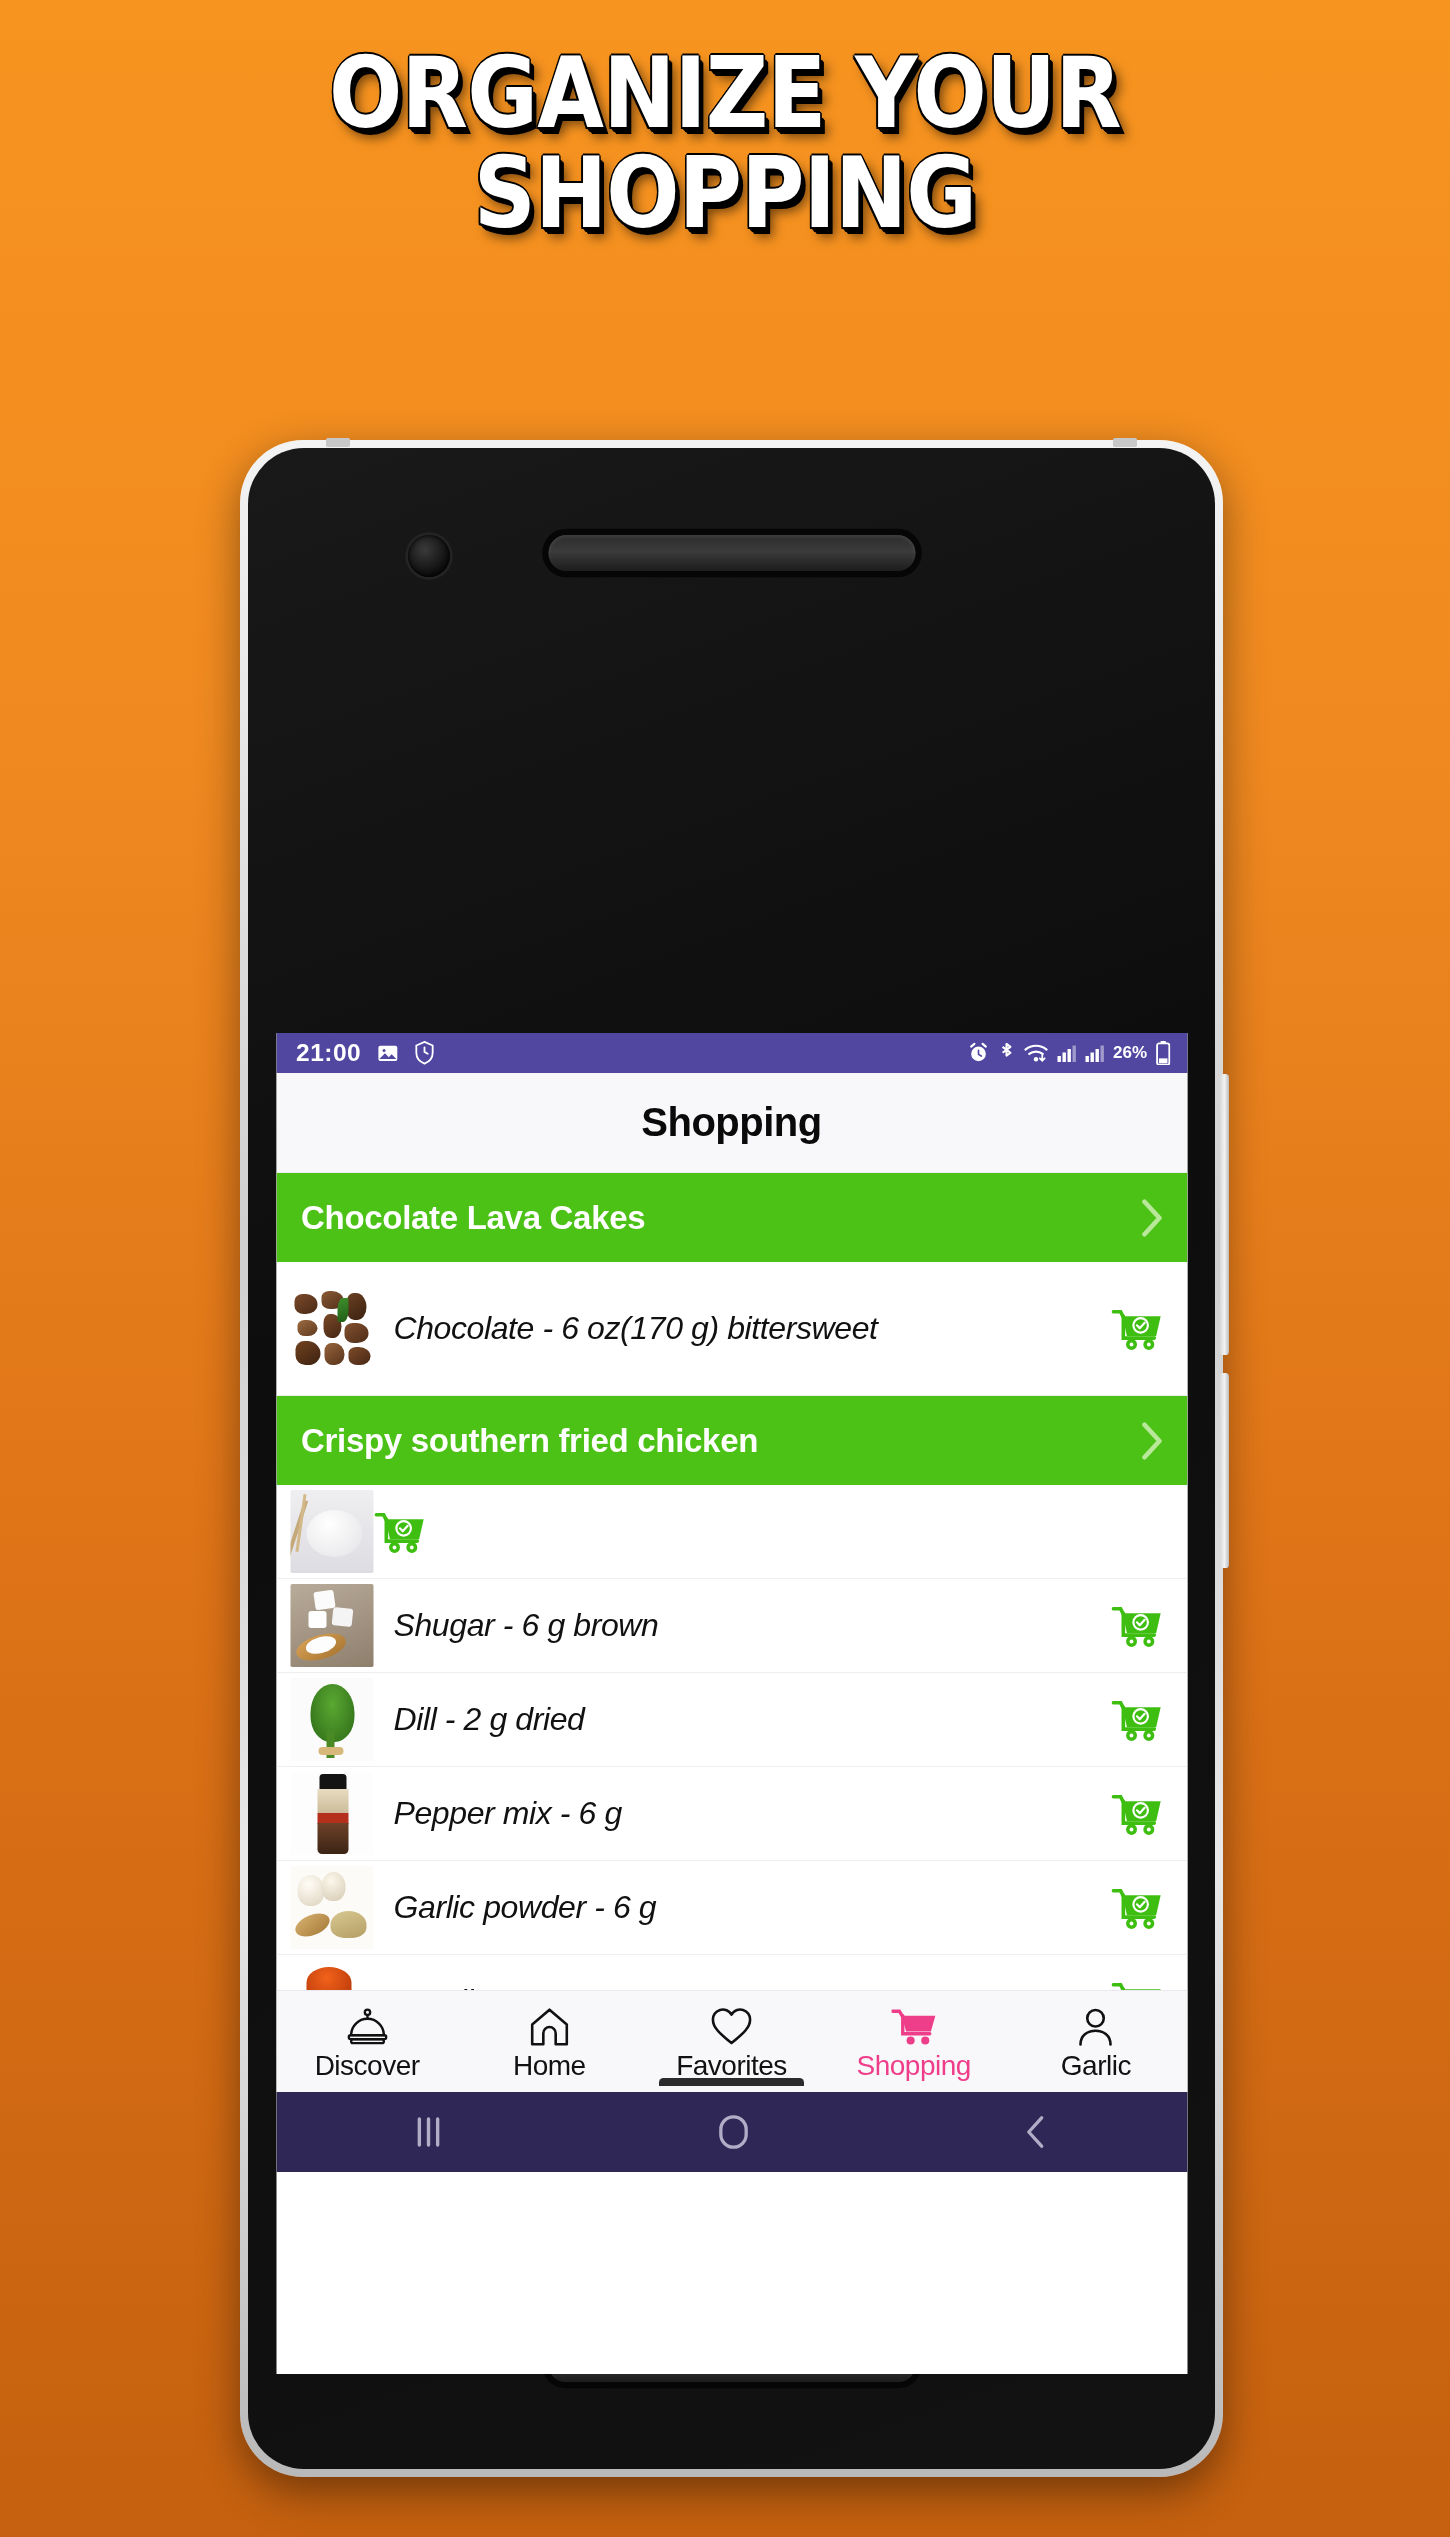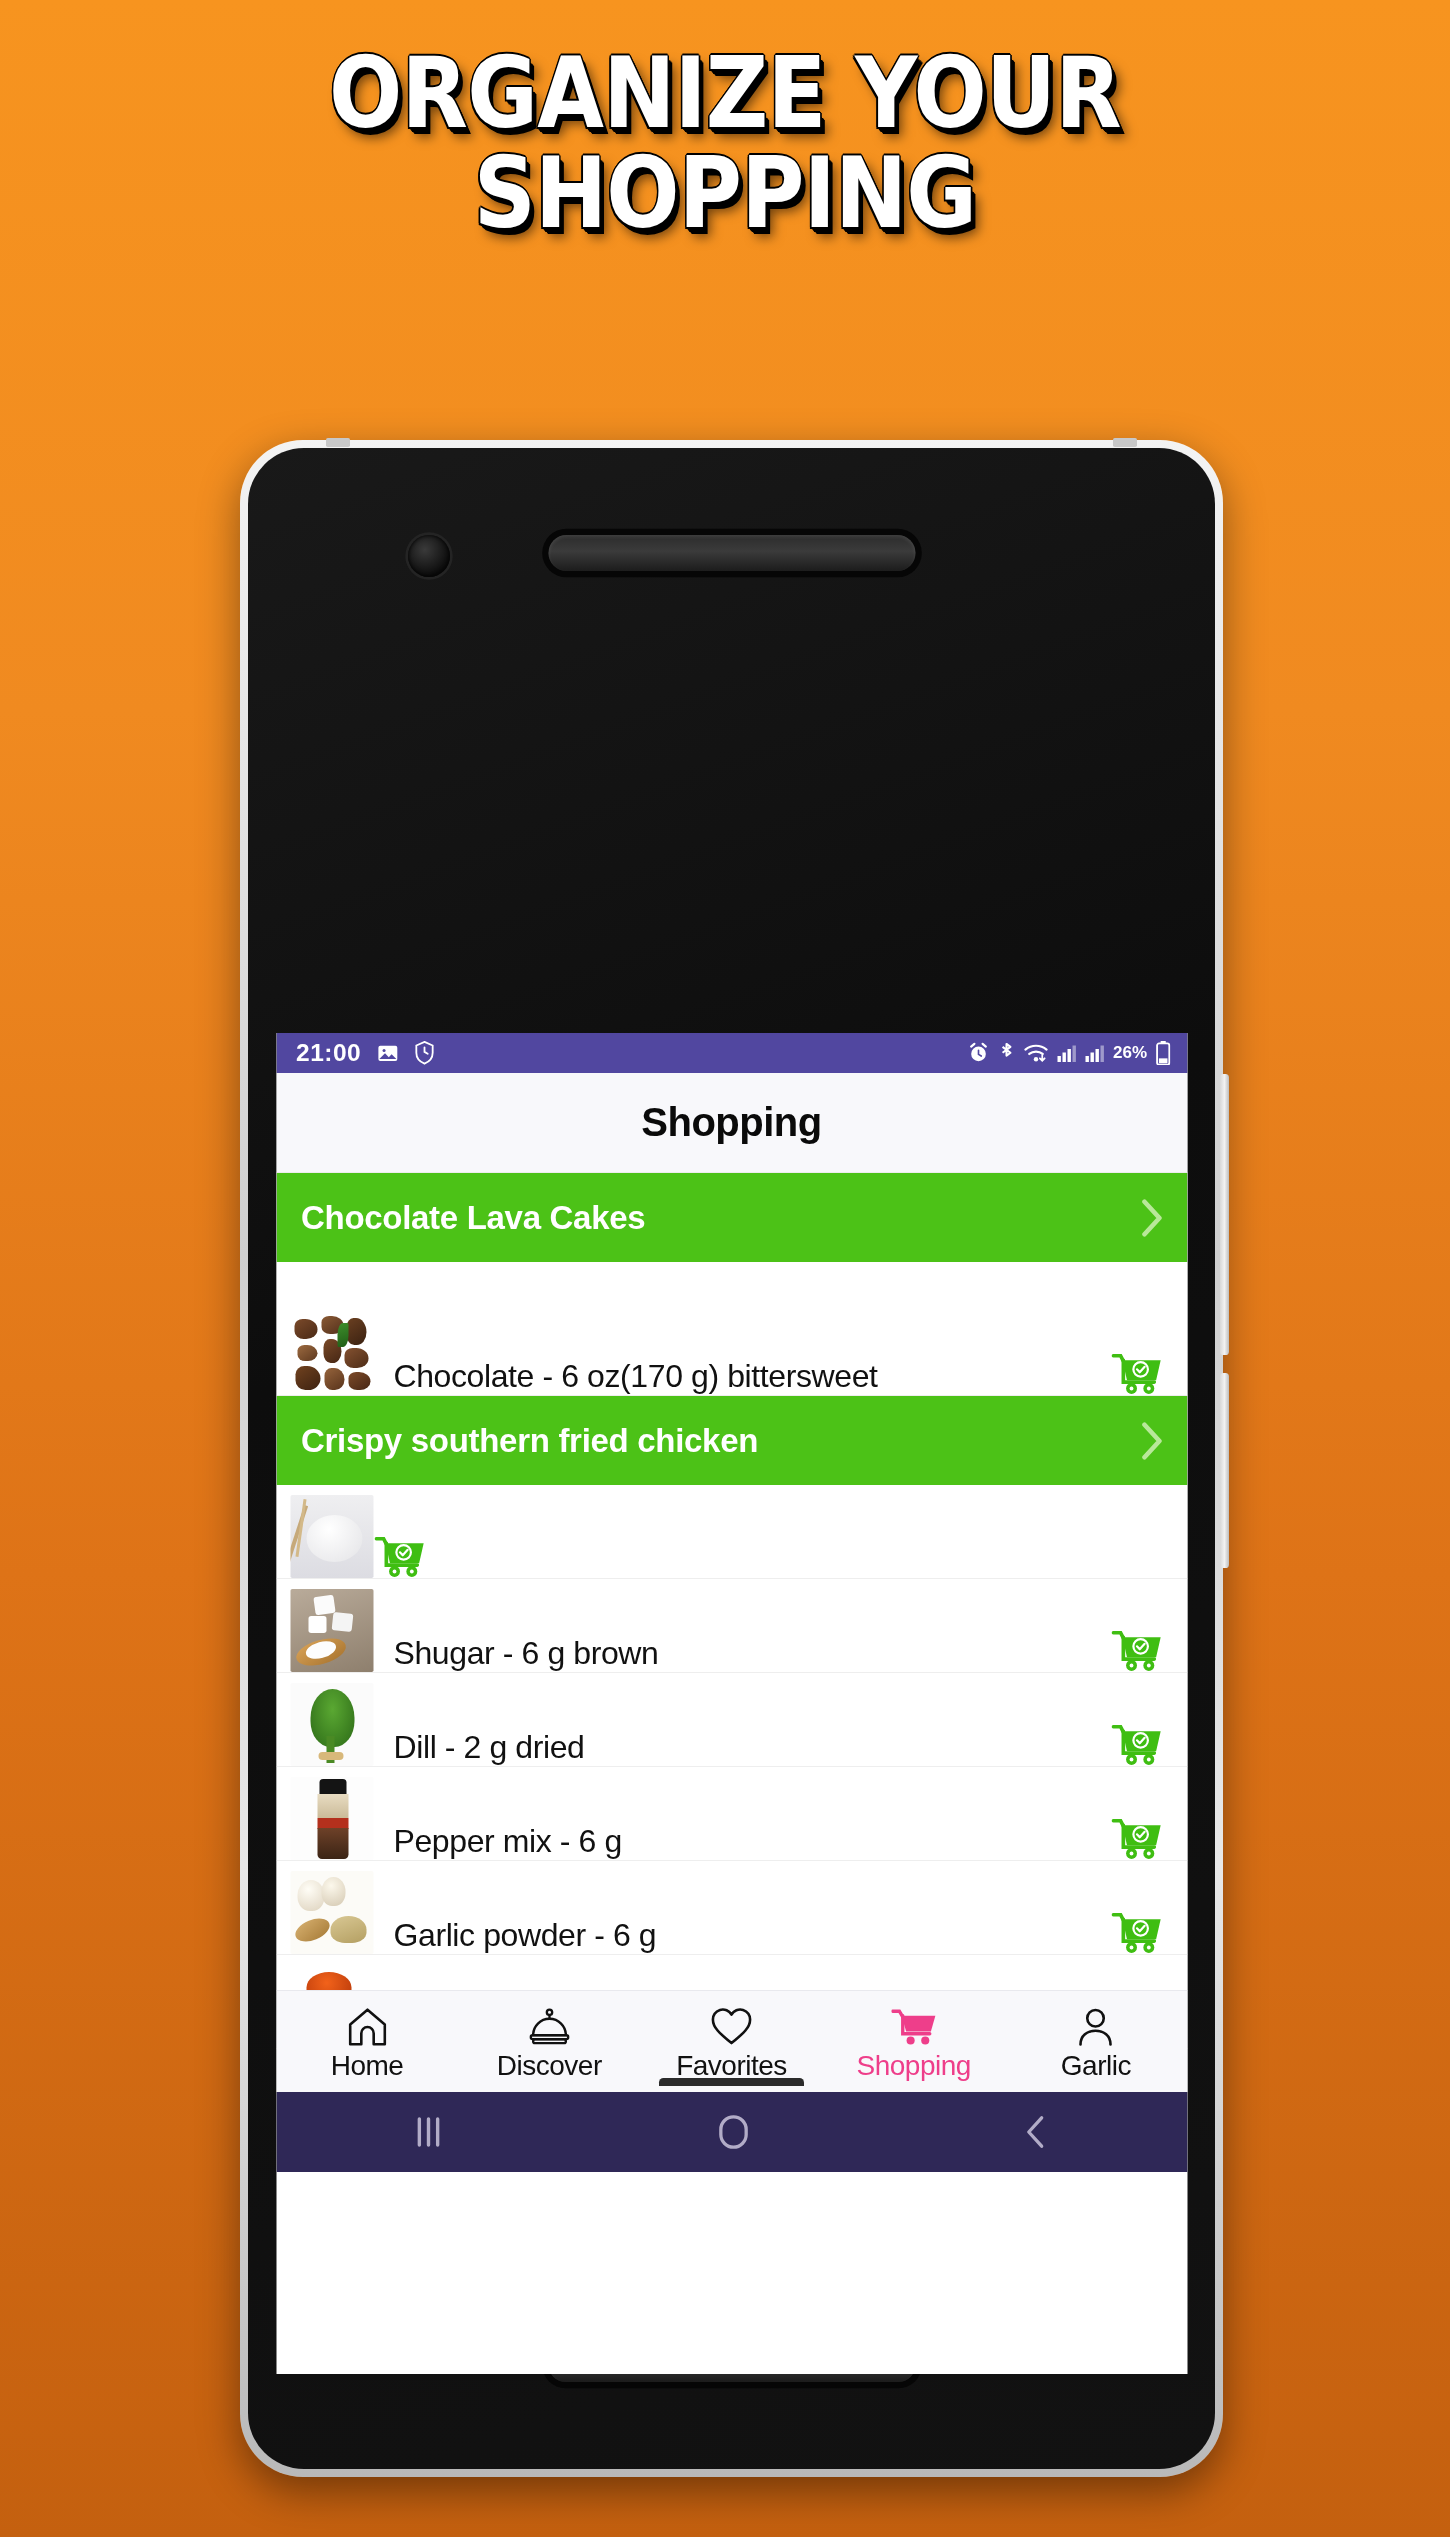--- a/index.html
+++ b/index.html
@@ -107,23 +107,24 @@
 
   .group-header {
     height:89px; background:#4CC217;
     display:flex; align-items:center; justify-content:space-between;
     padding:0 23.6px 0 25px;
   }
   .group-title { color:#fff; font-size:33px; font-weight:bold; letter-spacing:-0.3px; }
   .chev { color:#B9E89A; }
 
   .row {
-    height:94px; display:flex; align-items:flex-end;
+    height:94px; display:flex; align-items:center;
     padding:0 23.6px 0 14.5px; background:#fff;
     border-bottom:0.9px solid #eeeeee;
+    font-style:italic;
   }
   .thumb {
     width:83px; height:83px; flex:0 0 83px; border-radius:1.8px;
     background:#fff; overflow:hidden; position:relative;
   }
   .row-label {
     flex:1; margin-left:20px; font-size:32px; color:#111;
     line-height:1.16; letter-spacing:-0.4px;
   }
   .cart-btn { flex:0 0 53px; display:flex; justify-content:center; }
@@ -448,38 +449,38 @@
             <div style="position:absolute;left:40px;top:9px;width:25px;height:20px;border-radius:50%;background:#e8b184;"></div>
           </div>
           <div class="row-label"></div>
           <div class="cart-btn"></div>
         </div>
 
         <div class="bottomnav">
 
           <div class="navitem">
             <span>
-              <svg width="42" height="40" viewBox="0 0 34 32">
-                  <path d="M17 2L3 14v16h9v-9a5 5 0 0 1 10 0v9h9V14z" fill="none" stroke="#111" stroke-width="2.1" stroke-linejoin="round"></path>
-                </svg>
-            </span>
-            <span class="navlabel">Home</span>
-          </div>
-
-          <div class="navitem">
-            <span>
               <svg width="42" height="40" viewBox="0 0 36 32">
                   <circle cx="18" cy="3.4" r="2.3" fill="none" stroke="#111" stroke-width="2"></circle>
                   <path d="M18 5.6v3" stroke="#111" stroke-width="2"></path>
                   <path d="M4 23a14 14 0 0 1 28 0z" fill="none" stroke="#111" stroke-width="2.1"></path>
                   <rect x="2" y="23" width="32" height="3.4" rx="1.4" fill="none" stroke="#111" stroke-width="2"></rect>
                   <rect x="4" y="26.6" width="28" height="3.2" rx="1.4" fill="none" stroke="#111" stroke-width="2"></rect>
                 </svg>
             </span>
             <span class="navlabel">Discover</span>
+          </div>
+
+          <div class="navitem">
+            <span>
+              <svg width="42" height="40" viewBox="0 0 34 32">
+                  <path d="M17 2L3 14v16h9v-9a5 5 0 0 1 10 0v9h9V14z" fill="none" stroke="#111" stroke-width="2.1" stroke-linejoin="round"></path>
+                </svg>
+            </span>
+            <span class="navlabel">Home</span>
           </div>
 
           <div class="navitem">
             <span>
               <svg width="42" height="40" viewBox="0 0 34 32">
                   <path d="M17 29C7 21 2 16 2 10.5A8 8 0 0 1 17 6a8 8 0 0 1 15 4.5C32 16 27 21 17 29z" fill="none" stroke="#111" stroke-width="2.1" stroke-linejoin="round"></path>
                 </svg>
             </span>
             <span class="navlabel">Favorites</span>
             <div class="nav-indicator"></div>

